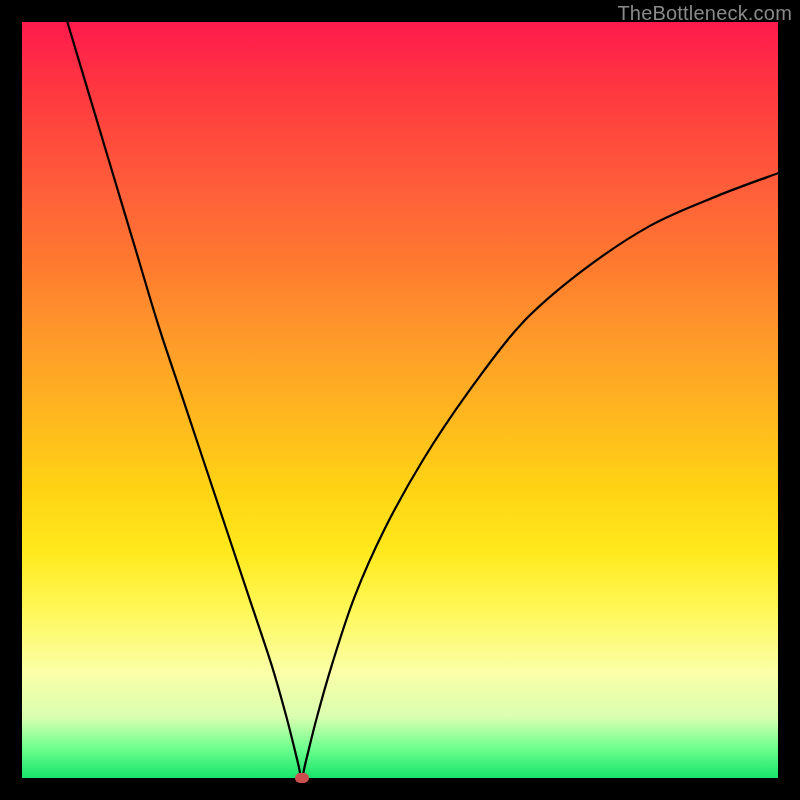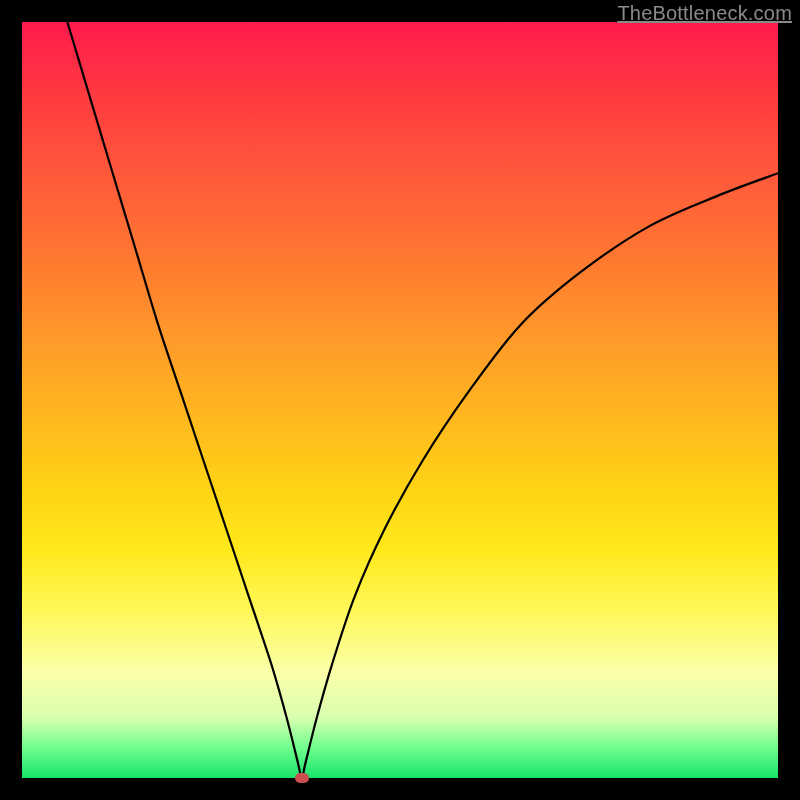--- a/index.html
+++ b/index.html
@@ -55,21 +55,20 @@
     transform: translate(-50%, -50%);
   }
   .watermark {
     position: absolute;
     top: 2px;
     right: 8px;
     color: #8a8a8a;
     font-size: 20px;
     letter-spacing: 0.2px;
     user-select: none;
-    text-decoration: underline;
   }
 </style>
 </head>
 <body>
 
 <div class="frame">
 
   <div class="plot-area">
 
     <svg class="curve" viewBox="0 0 756 756" preserveAspectRatio="none">

